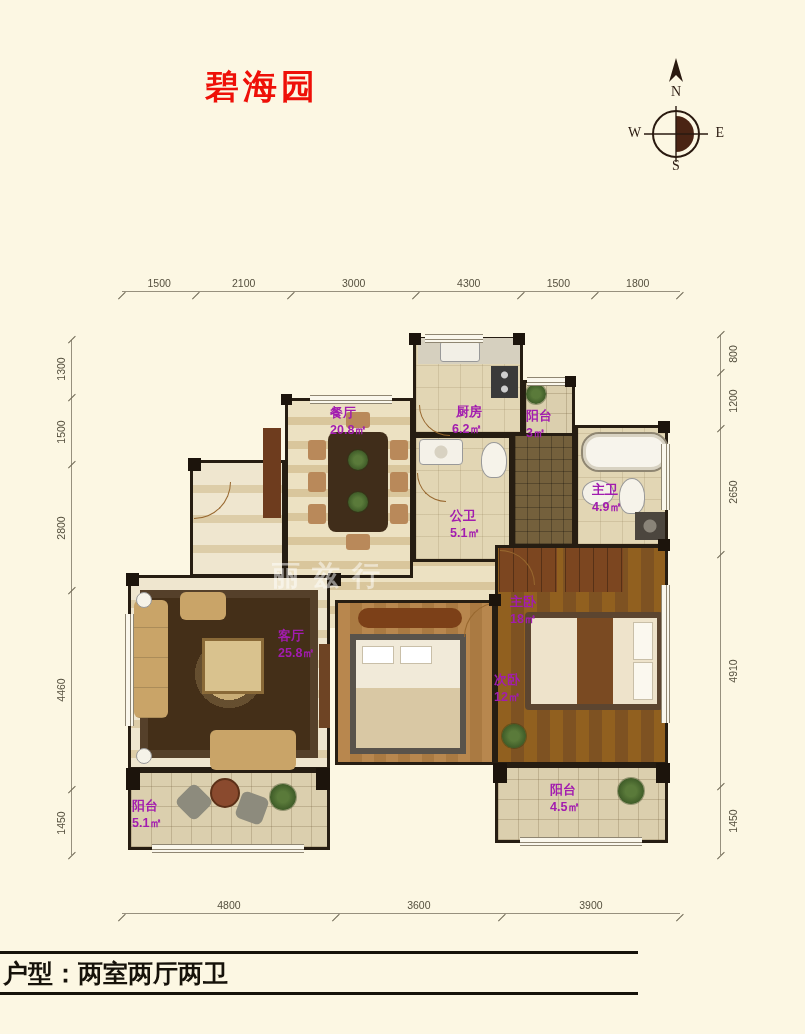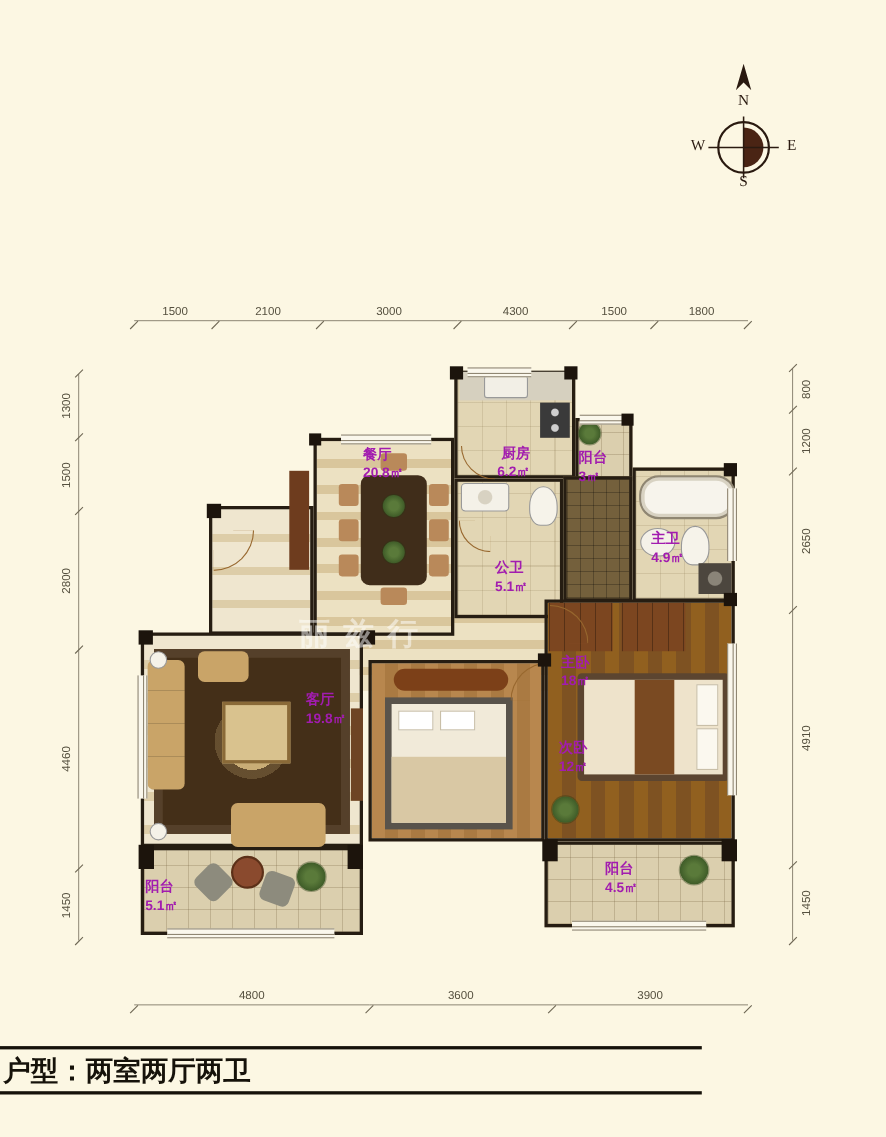--- a/index.html
+++ b/index.html
@@ -86,20 +86,21 @@
   .footer{position:absolute;left:0;top:951px;width:638px;border-top:3px solid #16120a;}
   .frow{height:38px;border-bottom:3px solid #16120a;display:flex;align-items:center;
         font-family:"Liberation Serif",serif;font-weight:bold;font-size:25px;color:#16120a;
         padding-left:3px;}
 </style>
 </head>
 <body>
 
 <div id="canvas">
 
+  <div class="title">碧海园</div>
 
   <div class="compass">
     <svg width="100" height="118" viewBox="0 0 100 118">
       <polygon points="50,2 43,26 50,19 57,26" fill="#2a1a10"></polygon>
       <circle cx="50" cy="78" r="23" fill="none" stroke="#2a1a10" stroke-width="2"></circle>
       <path d="M50,60 A18,18 0 0 1 50,96 Z" fill="#4a2414"></path>
       <line x1="18" y1="78" x2="82" y2="78" stroke="#2a1a10" stroke-width="1.4"></line>
       <line x1="50" y1="50" x2="50" y2="106" stroke="#2a1a10" stroke-width="1.4"></line>
     </svg>
     <span class="cN">N</span>
@@ -302,23 +303,23 @@
     <div class="label" style="left:328px;top:176px;">
       <div>公卫</div>
       <div class="area">5.1㎡</div>
     </div>
     <div class="label" style="left:388px;top:262px;">
       <div>主卧</div>
       <div class="area">18㎡</div>
     </div>
     <div class="label" style="left:156px;top:296px;">
       <div>客厅</div>
-      <div class="area">19.8㎡</div>
-    </div>
-    <div class="label" style="left:338px;top:340px;padding-left:48px;">
+      <div class="area">25.8㎡</div>
+    </div>
+    <div class="label" style="left:324px;top:340px;padding-left:48px;">
       <div>次卧</div>
       <div class="area">12㎡</div>
     </div>
     <div class="label" style="left:10px;top:466px;">
       <div>阳台</div>
       <div class="area">5.1㎡</div>
     </div>
     <div class="label" style="left:428px;top:450px;">
       <div>阳台</div>
       <div class="area">4.5㎡</div>

